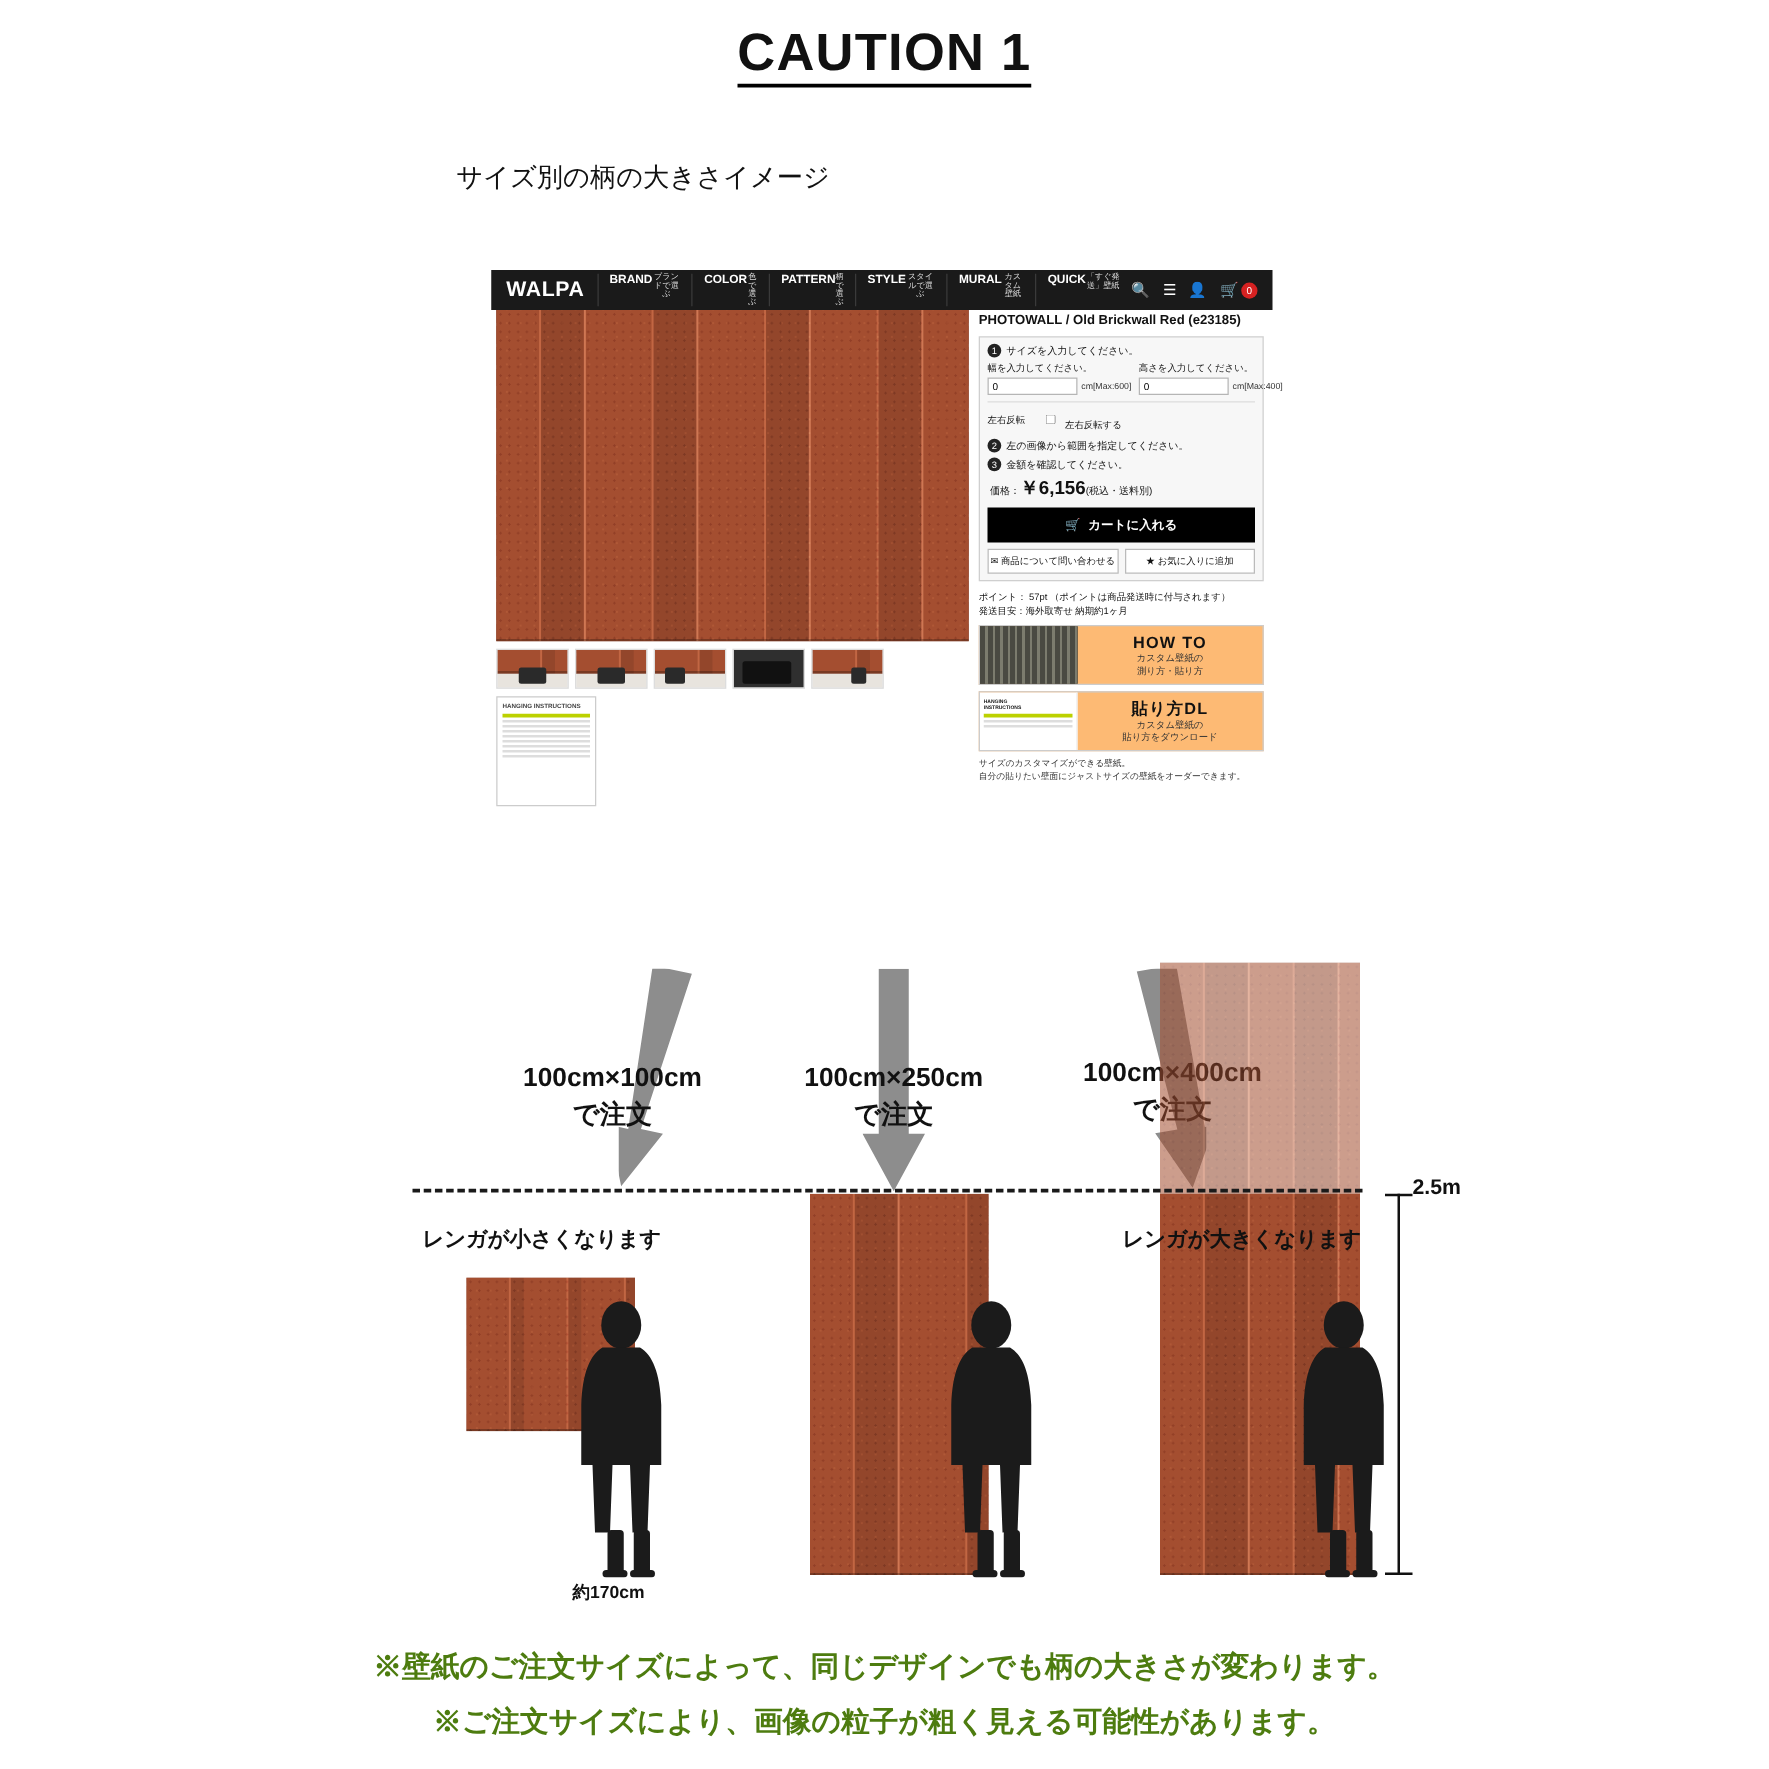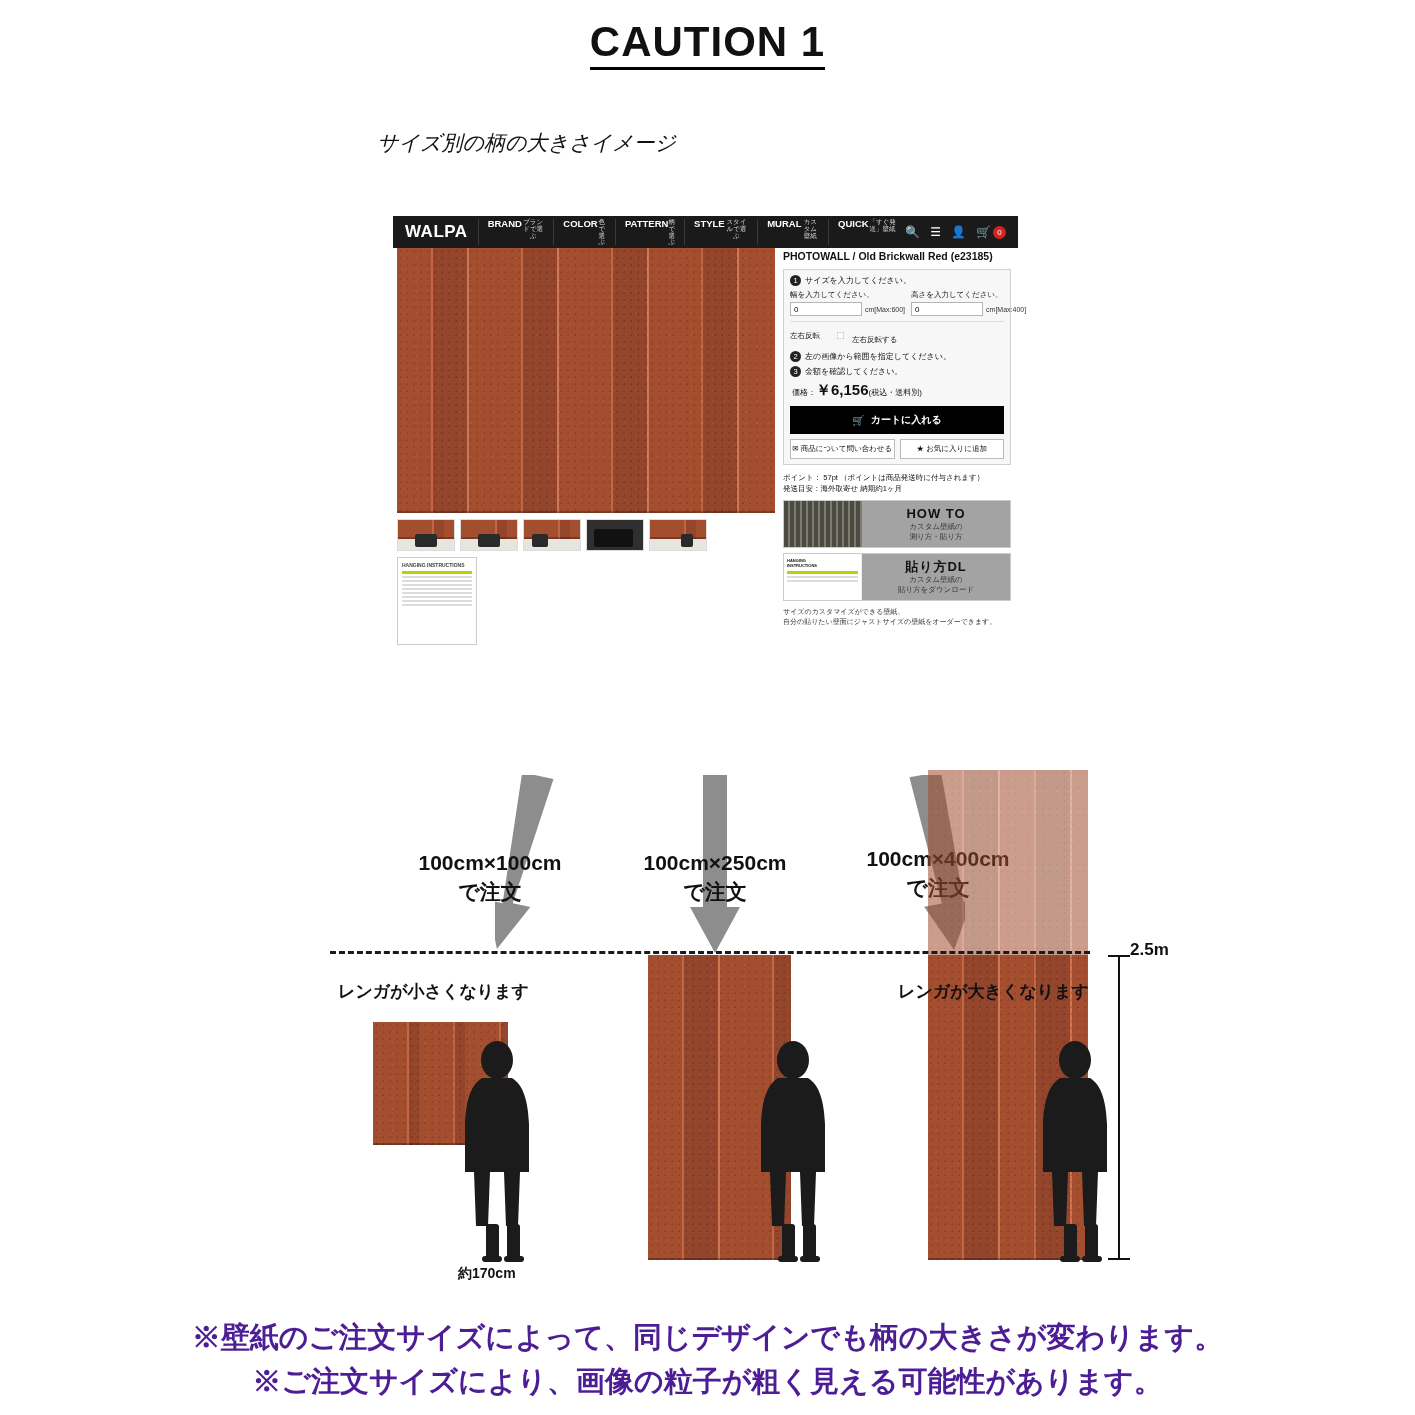--- a/index.html
+++ b/index.html
@@ -23,21 +23,21 @@
     border-bottom:3px solid #000;
     padding-bottom:2px;
   }
 
   
   .intro {
     position:absolute; top:125px; left:345px;
     font-size:21px; line-height:1.75;
     color:#111;
   }
-  .intro .l2 { margin-left:32px; display:block;font-style:italic; }
+  .intro .l2 { margin-left:20px; display:block; }
 
   
   .shot {
     position:absolute; left:393px; top:216px;
     width:625px; height:545px;
     background:#fff;
   }
   .shot-header {
     height:32px; background:#1a1a1a; color:#fff;
     display:flex; align-items:center; padding:0 6px;
@@ -133,21 +133,21 @@
     flex:1; border:1px solid #bbb; background:#fff; font-size:7.5px;
     padding:4px 0; text-align:center;
   }
   .thumbs { display:flex; gap:5px; margin:6px 0 0 0; }
   .thumb { width:58px; height:32px; border:1px solid #ddd; overflow:hidden; position:relative; background:#eee; }
   .thumb .half { position:absolute; left:0; right:0; top:0; height:62%; }
   .thumb .floor { position:absolute; left:0; right:0; bottom:0; height:38%; background:#e8e4de; }
   .thumb .obj { position:absolute; bottom:10%; left:30%; width:40%; height:42%; background:#2a2a2a; border-radius:2px; }
   .points { font-size:7.5px; margin-top:7px; line-height:1.5; }
   .promo {
-    border:1px solid #ccc; display:flex; align-items:center; height:48px; margin-top:5px; background:#a3a3a3;
+    border:1px solid #ccc; display:flex; align-items:center; height:48px; margin-top:5px; background:#fdba74;
   }
   .promo .ph { width:78px; height:100%; }
   .promo .txt { flex:1; text-align:center; line-height:1.25; }
   .promo .t1 { font-size:13px; font-weight:bold; letter-spacing:1px; }
   .promo .t2 { font-size:7.5px; color:#333; }
   .doc-thumb {
     width:80px; height:88px; border:1px solid #ccc; background:#fff; margin-top:6px;
     font-size:4px; padding:4px; overflow:hidden; color:#444;
   }
   .doc-thumb .dh { font-weight:bold; font-size:5px; margin-bottom:3px; }
@@ -185,21 +185,21 @@
   
   .person { position:absolute; }
 
   .height-label {
     position:absolute; font-size:14px; font-weight:bold;
   }
 
   
   .warn {
     position:absolute; left:0; width:100%; text-align:center;
-    color:#4c1d95; font-weight:bold; font-size:29px;
+    color:#4d7c0f; font-weight:bold; font-size:23px;
   }
 </style>
 </head>
 <body>
 
 <div class="caution-title">
   <span>CAUTION 1</span>
 </div>
 
 <div class="intro">

